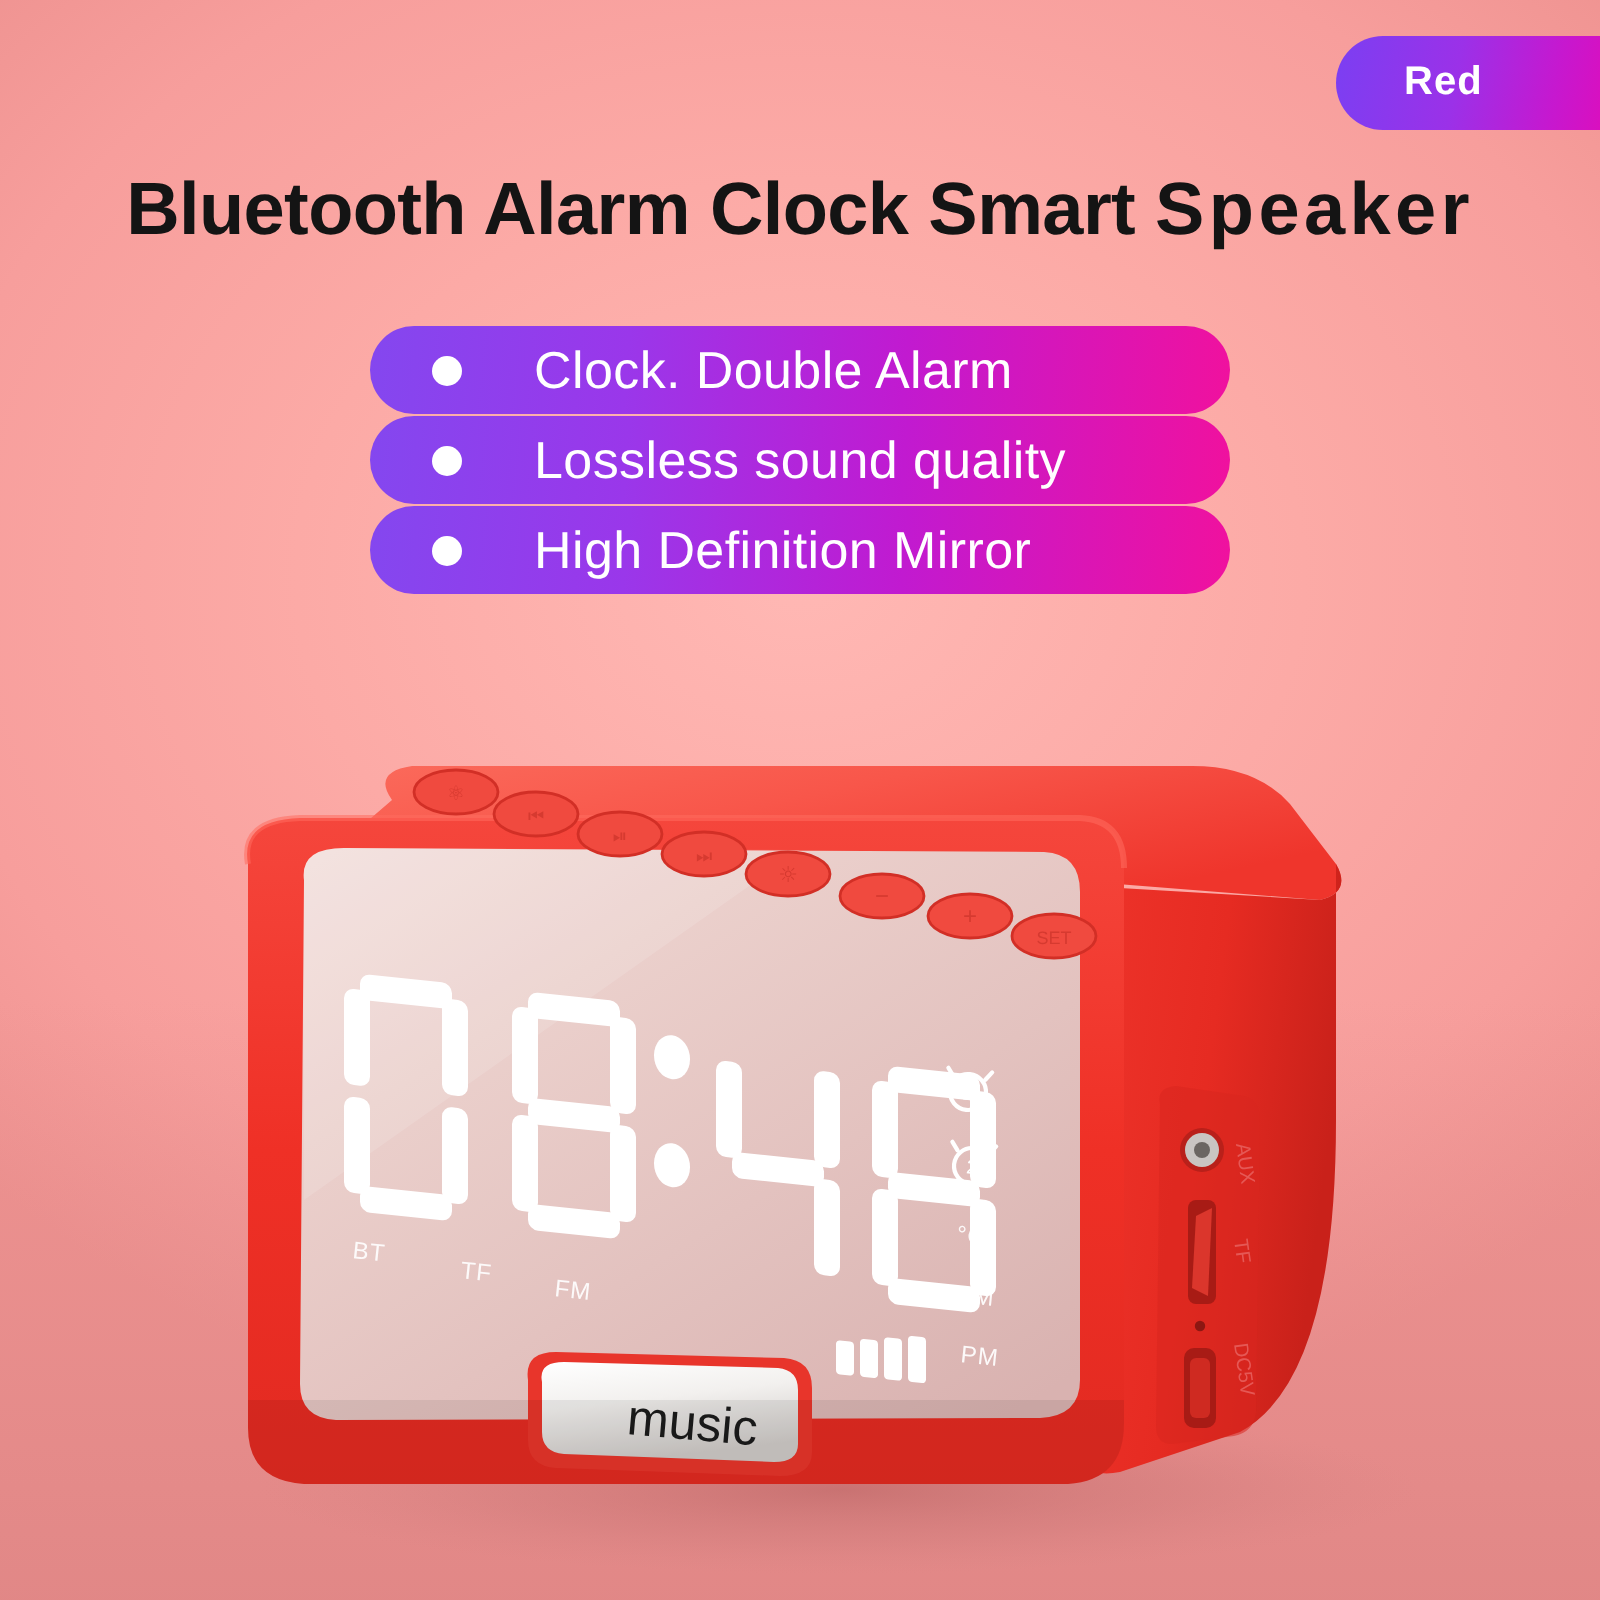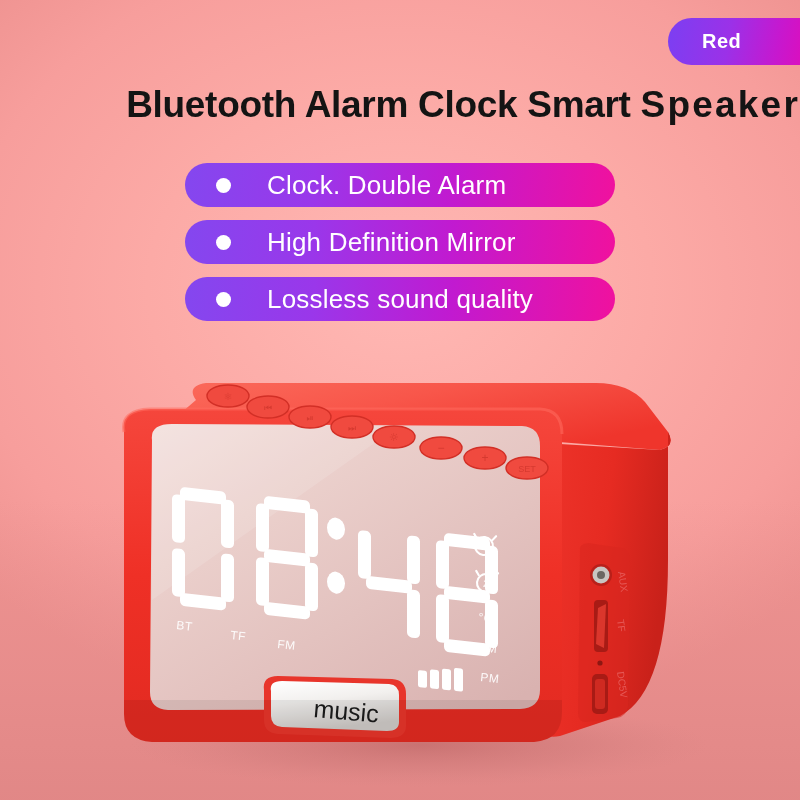--- a/index.html
+++ b/index.html
@@ -31,32 +31,32 @@
     padding-left:34px;
   }
   .badge-label {
     color:#fff; font-size:20px; font-weight:700; letter-spacing:.5px;
     font-family:"Liberation Sans", sans-serif;
   }
 
   
   .title {
     position:absolute; top:84px; left:0; width:800px;
-    text-align:right;
+    text-align:center;
     font-size:37px; font-weight:700; color:#141414;
     font-family:"Liberation Sans", sans-serif;
     letter-spacing:-0.3px;
     white-space:nowrap;
   }
   .title .sp { letter-spacing:2.2px; }
 
   
   .pills {
     position:absolute; top:163px; left:0; width:800px;
-    display:flex; flex-direction:column; align-items:center; gap:13px;
+    display:flex; flex-direction:column; align-items:center; gap:1px;
   }
   .pill {
     width:430px; height:44px; border-radius:23px;
     background:linear-gradient(95deg,#8447ef 0%,#9a37ea 30%,#c11ad0 62%,#f0119e 100%);
     display:flex; align-items:center;
     position:relative;
   }
   .pill-dot {
     width:15px; height:15px; border-radius:50%;
     background:#fff; margin-left:31px; flex:0 0 auto;
@@ -99,25 +99,25 @@
 
 <div class="title"><span>Bluetooth Alarm Clock Smart </span><span class="sp">Speaker</span></div>
 
 <div class="pills">
   <div class="pill">
     <span class="pill-dot"></span>
     <span class="pill-text">Clock. Double Alarm</span>
   </div>
   <div class="pill">
     <span class="pill-dot"></span>
-    <span class="pill-text">High Definition Mirror</span>
+    <span class="pill-text">Lossless sound quality</span>
   </div>
   <div class="pill">
     <span class="pill-dot"></span>
-    <span class="pill-text">Lossless sound quality</span>
+    <span class="pill-text">High Definition Mirror</span>
   </div>
 </div>
 
 <div class="product">
 <svg width="800" height="800" viewBox="0 0 800 800" xmlns="http://www.w3.org/2000/svg">
   <defs>
     <linearGradient id="gTop" x1="0" y1="0" x2="1" y2="0.6">
       <stop offset="0" stop-color="#fb6b5c"></stop>
       <stop offset="0.45" stop-color="#f8564a"></stop>
       <stop offset="1" stop-color="#ef352c"></stop>

